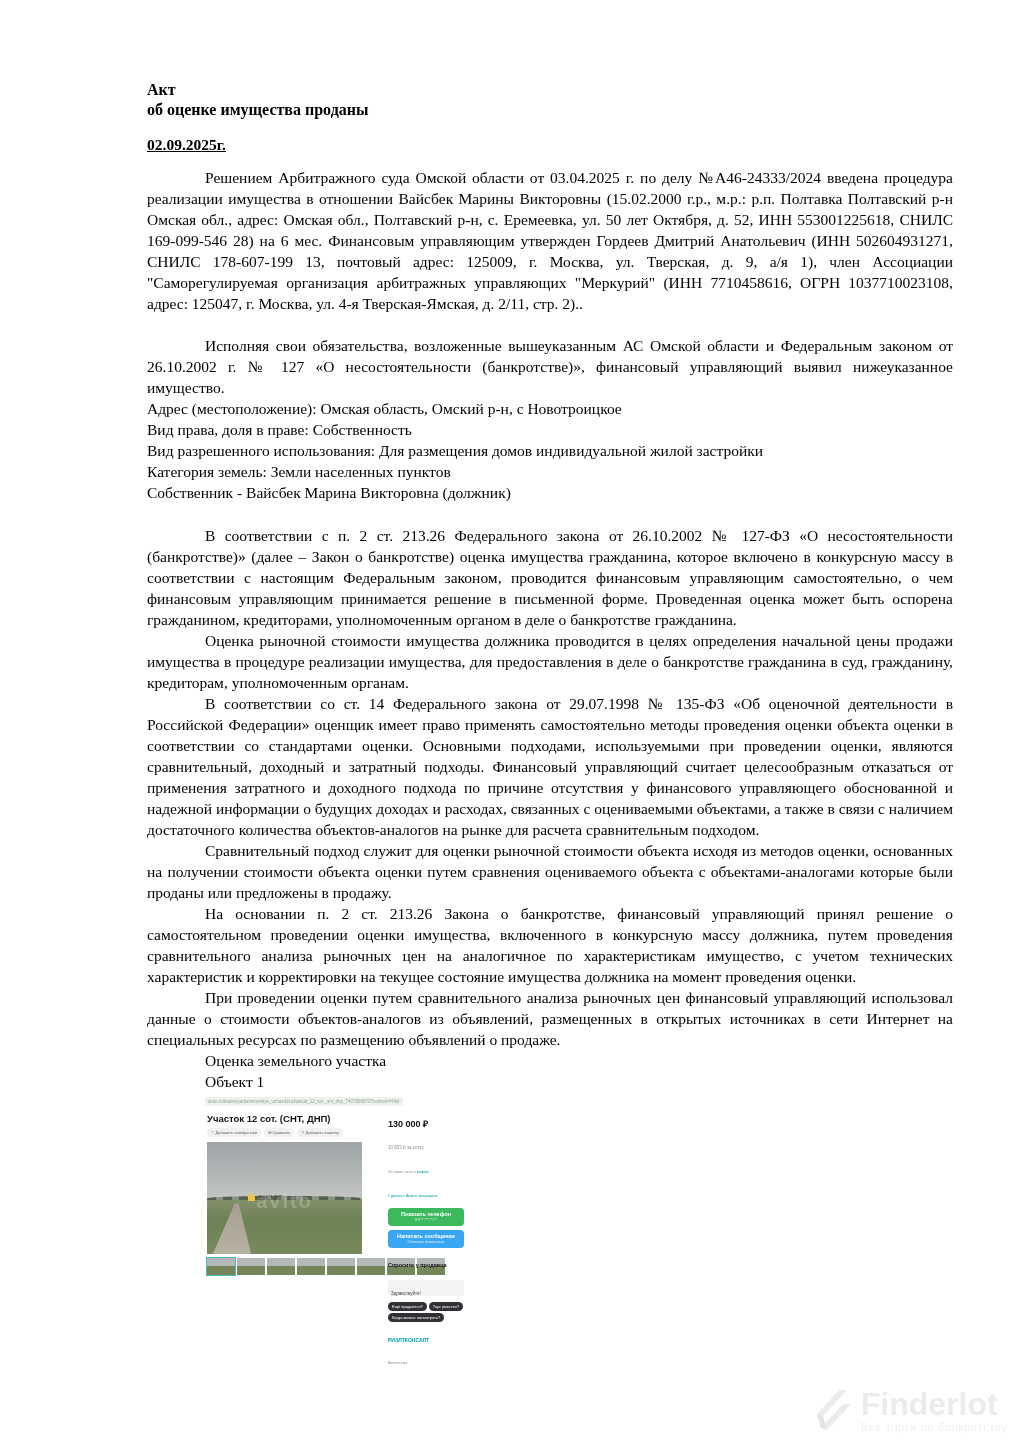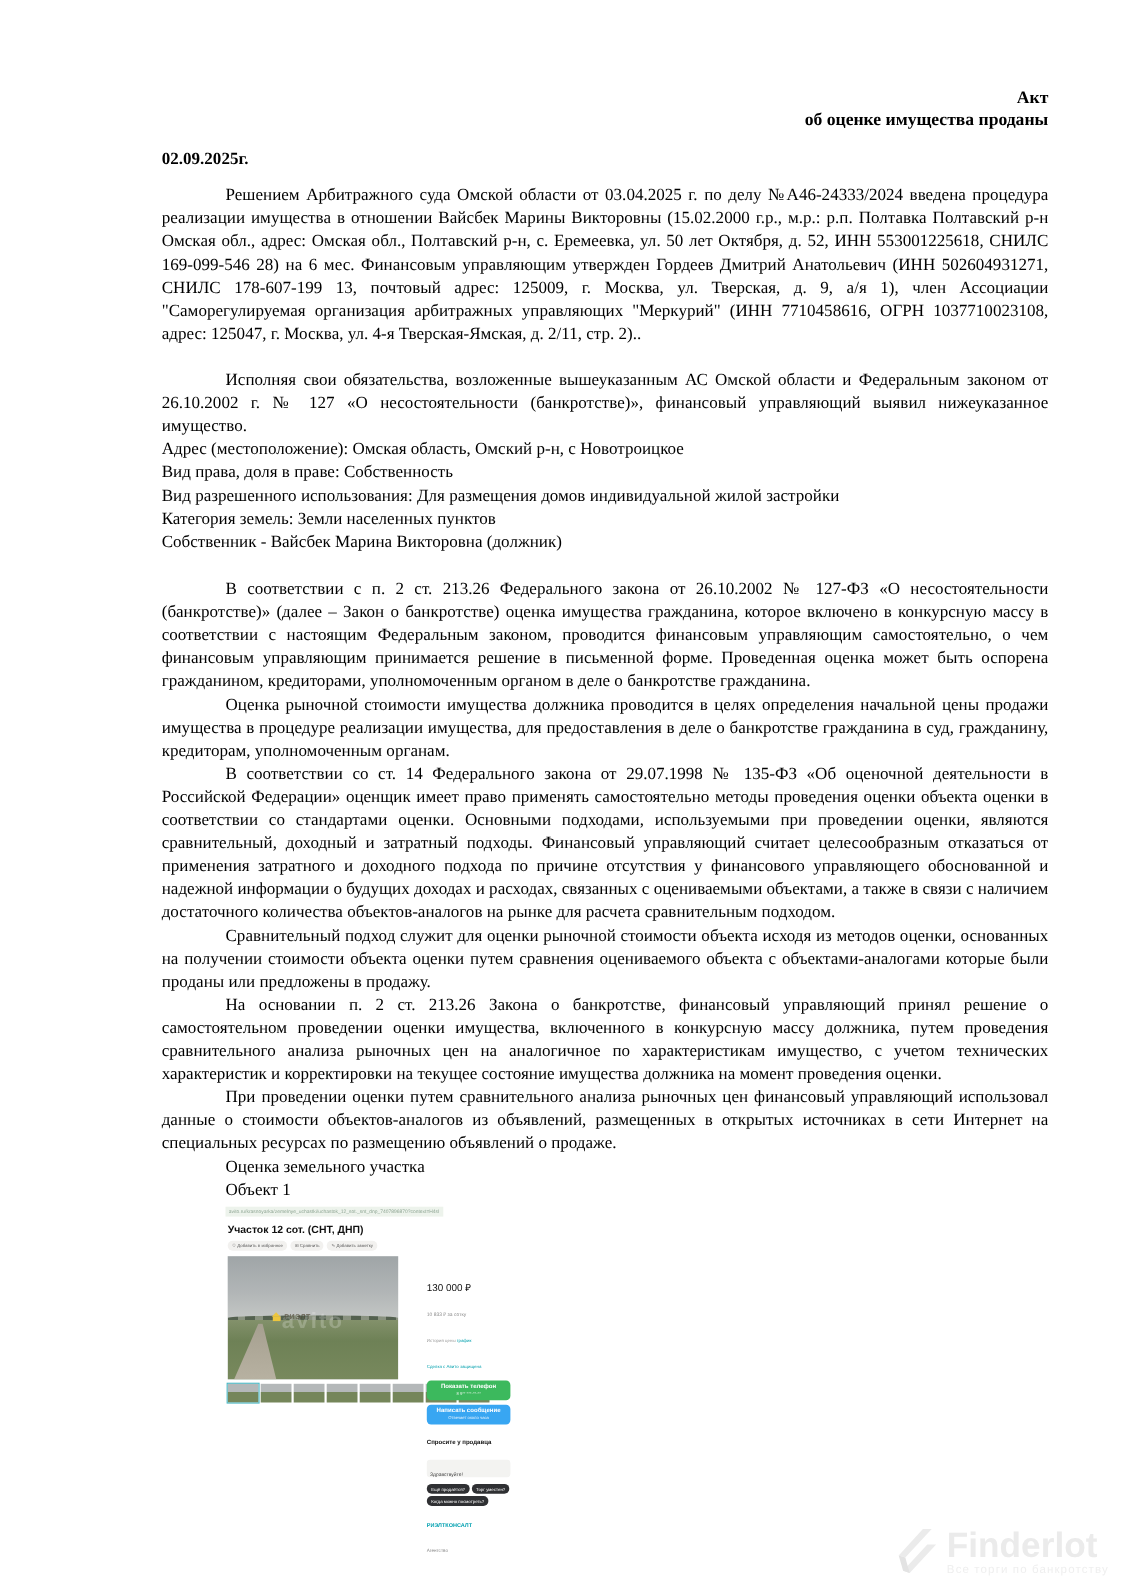--- a/index.html
+++ b/index.html
@@ -9,22 +9,22 @@
     width:1024px; height:1448px;
     background:#ffffff;
     overflow:hidden;
     font-family:"Liberation Serif", serif;
     color:#000;
   }
   .doc {
     position:absolute; left:147px; top:80px; width:806px;
     font-size:15.5px; line-height:21px;
   }
-  .doc-title { text-align:right; font-weight:bold; font-size:16px; line-height:20px; }
-  .doc-date { font-weight:bold; margin-top:14px; }
+  .doc-title { text-align:left; font-weight:bold; font-size:16px; line-height:20px; }
+  .doc-date { font-weight:bold; margin-top:14px;text-decoration:underline; }
   .para { text-align:justify; text-indent:58px; }
   .p1 { margin-top:12px; }
   .p2 { margin-top:21px; }
   .list-heading { font-weight:bold; padding-left:30px; }
   .list-heading .list-title { text-decoration:underline; margin-left:14px; }
   .details { }
   .detail-line { }
   .p3 { margin-top:22px; }
   .indented-line { padding-left:58px; }
 
@@ -81,21 +81,21 @@
   .wm-house .base { position:absolute; top:4px; left:1px; width:7px; height:4px; background:#edc63d; }
   .wm-text { font-size:6.5px; font-weight:bold; color:rgba(80,72,55,.65); letter-spacing:.5px; }
   .thumbs { display:flex; gap:2px; margin-top:4px; width:244px; }
   .thumb {
     width:28px; height:17px; flex:none;
     background:linear-gradient(180deg,#b4b8b9 0 45%, #75865a 45% 100%);
   }
   .thumb.sel { outline:1px solid #49b7c4; }
 
   .shot-right { width:76px; flex:none; padding-top:1px; }
-  .shot-price { font-size:9px; font-weight:normal; color:#111;margin-top:47px; }
+  .shot-price { font-size:9px; font-weight:bold; color:#111; }
   .shot-price-per { font-size:4.5px; color:#8c8c8c; margin-top:2px; }
   .shot-price-note { margin-top:3px; font-size:4px; color:#9a9a9a; }
   .shot-price-note .lnk { color:#00a0ad; }
   .shot-promo { margin-top:3px; font-size:4px; color:#00a0ad; }
   .btn { margin-top:2px; border-radius:4px; padding:3px 2px; text-align:center; color:#fff; }
   .btn .bl { font-size:5.5px; font-weight:bold; line-height:7px; }
   .btn .bs { font-size:3.8px; opacity:.85; line-height:5px; }
   .btn-green { background:#3cb95d; }
   .btn-blue { background:#38a6f2; margin-top:4px; }
   .ask-title { margin-top:7px; font-size:5.5px; font-weight:bold; color:#111; }

